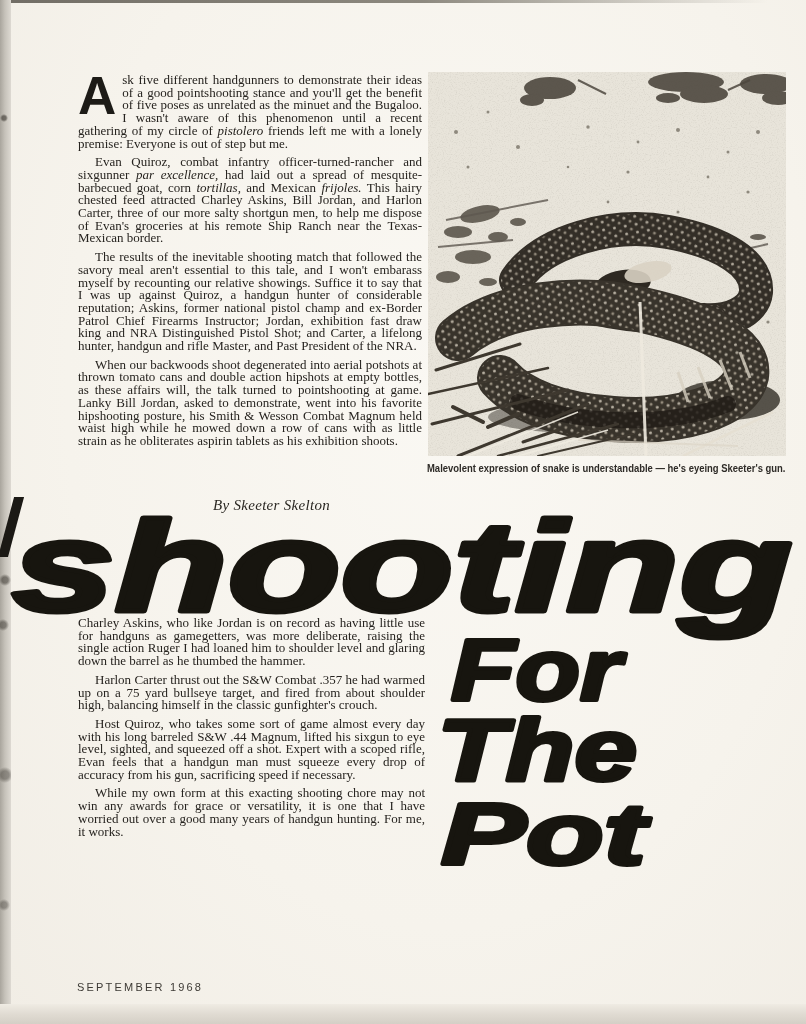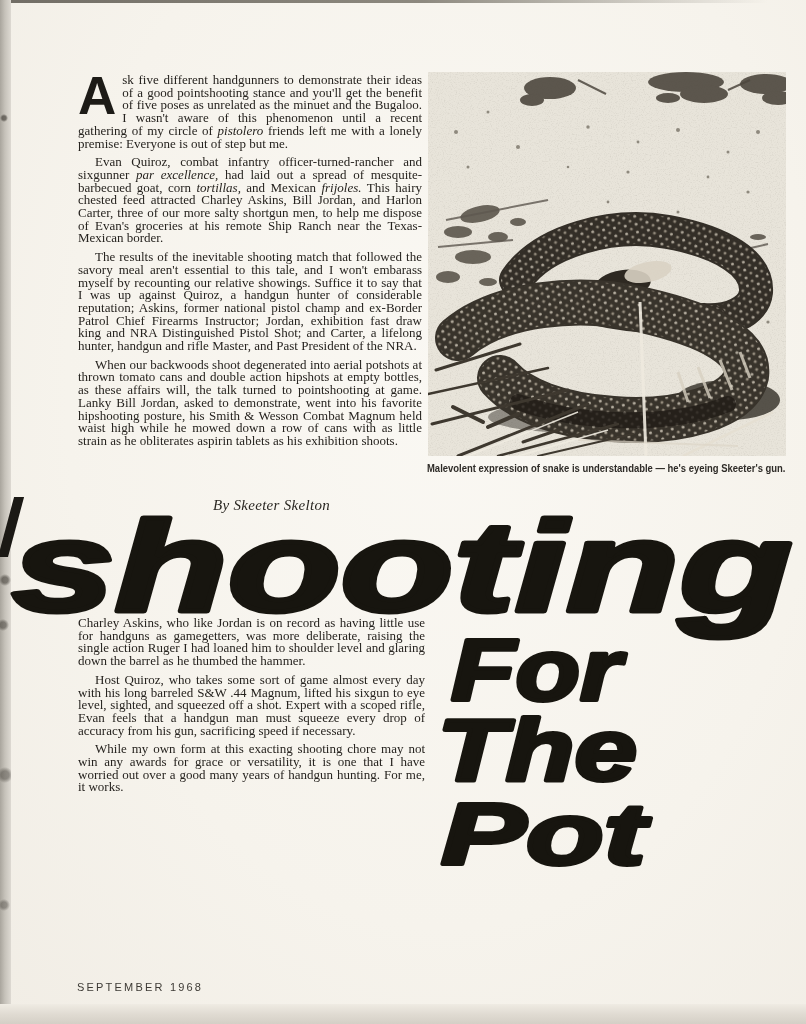--- a/index.html
+++ b/index.html
@@ -187,20 +187,21 @@
   </svg>
 
   <svg class="title-svg" width="270" height="260">
     <text x="26" y="80" font-size="88" textLength="170" lengthAdjust="spacingAndGlyphs">For</text>
     <text x="12" y="160" font-size="88" textLength="200" lengthAdjust="spacingAndGlyphs">The</text>
     <text x="16" y="244" font-size="88" textLength="205" lengthAdjust="spacingAndGlyphs">Pot</text>
   </svg>
 
   <div class="col col-right">
       <p class="para first"><span>Charley Askins, who like Jordan is on record as having little use for handguns as gamegetters, was more deliberate, raising the single action Ruger I had loaned him to shoulder level and glaring down the barrel as he thumbed the hammer.</span></p>
+      <p class="para"><span>Harlon Carter thrust out the S&amp;W Combat .357 he had warmed up on a 75 yard bullseye target, and fired from about shoulder high, balancing himself in the classic gunfighter's crouch.</span></p>
       <p class="para"><span>Host Quiroz, who takes some sort of game almost every day with his long barreled S&amp;W .44 Magnum, lifted his sixgun to eye level, sighted, and squeezed off a shot. Expert with a scoped rifle, Evan feels that a handgun man must squeeze every drop of accuracy from his gun, sacrificing speed if necessary.</span></p>
       <p class="para"><span>While my own form at this exacting shooting chore may not win any awards for grace or versatility, it is one that I have worried out over a good many years of handgun hunting. For me, it works.</span></p>
     </div>
 
   <div class="footer-issue">SEPTEMBER 1968</div>
   <div class="footer-page">23</div>
 
 </div>
 
 </body></html>

